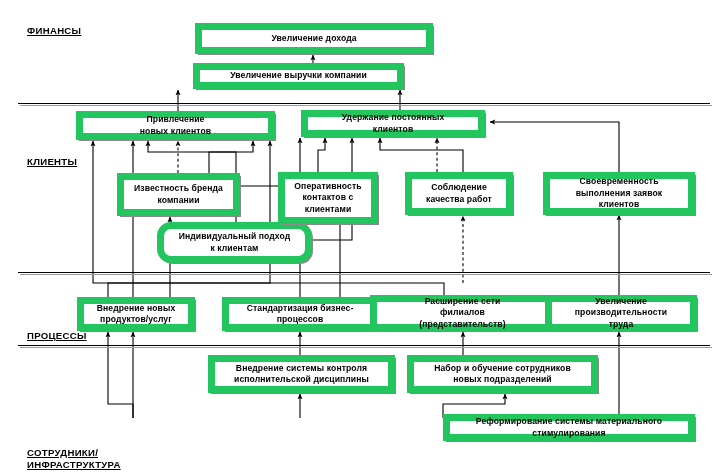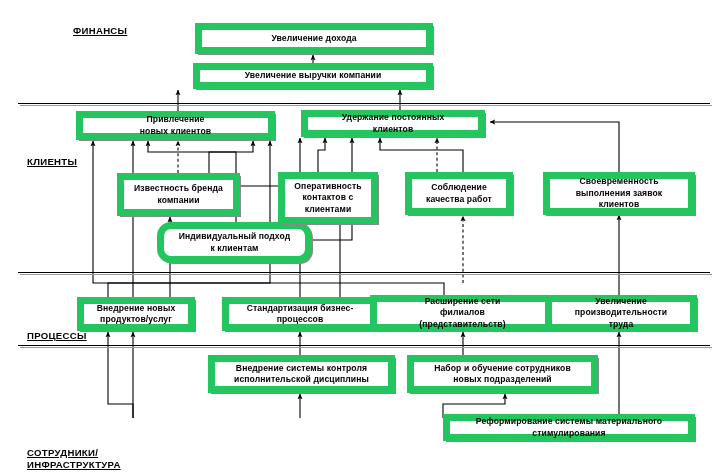--- a/index.html
+++ b/index.html
@@ -138,29 +138,29 @@
   <div class="divider" style="left:18px; top:103px; width:692px;">
       <span class="shade"></span>
     </div>
   <div class="divider" style="left:18px; top:272px; width:692px;">
       <span class="shade"></span>
     </div>
   <div class="divider" style="left:18px; top:345px; width:692px;">
       <span class="shade"></span>
     </div>
 
-  <div class="perspective-label" style="left:27px; top:25px;margin-left:46px;">ФИНАНСЫ</div>
+  <div class="perspective-label" style="left:27px; top:25px;">ФИНАНСЫ</div>
   <div class="perspective-label" style="left:27px; top:156px;">КЛИЕНТЫ</div>
   <div class="perspective-label" style="left:27px; top:330px;">ПРОЦЕССЫ</div>
   <div class="perspective-label" style="left:27px; top:447px;">СОТРУДНИКИ/
 ИНФРАСТРУКТУРА</div>
 
   <div class="node shadow" style="left:195px; top:23px; width:238px; height:31px;">Увеличение дохода</div>
 
-  <div class="node shadow" style="left:193px; top:63px; width:240px; height:26px;">Увеличение выручки компании</div>
+  <div class="node shadow" style="left:193px; top:63px; width:211px; height:26px;">Увеличение выручки компании</div>
 
   <div class="node shadow" style="left:76px; top:111px; width:199px; height:29px; white-space:pre-line;">Привлечение
 новых клиентов</div>
 
   <div class="node shadow" style="left:301px; top:110px; width:184px; height:27px; white-space:pre-line;">Удержание постоянных
 клиентов</div>
 
   <div class="node shadow" style="left:117px; top:173px; width:123px; height:43px; white-space:pre-line;">Известность бренда
 компании</div>
 

